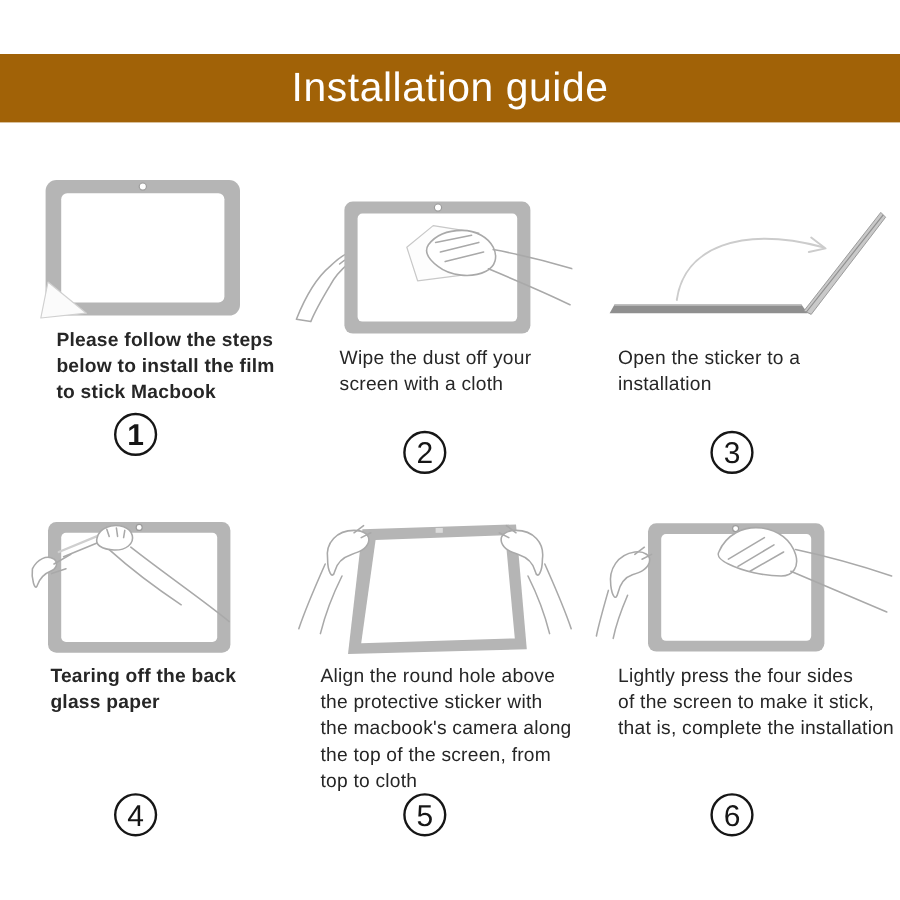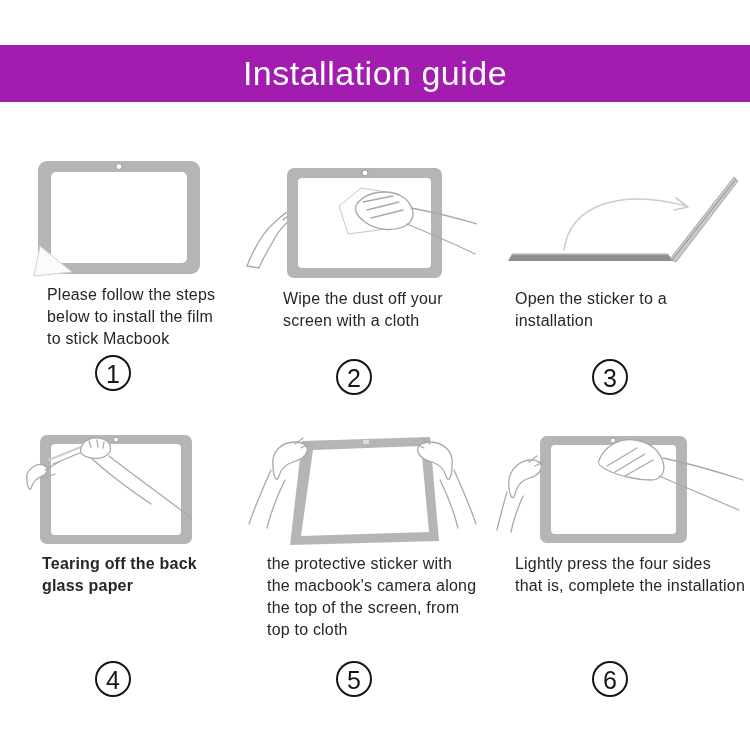--- a/index.html
+++ b/index.html
@@ -40,25 +40,25 @@
   .flap-shadow{fill:#dedede;}
   .strip{fill:none;stroke:#cfcfcf;stroke-width:2;stroke-linecap:round;}
   .base{fill:#8f8f8f;}
   .lid{fill:#c9c9c9;stroke:#989898;stroke-width:0.8;}
 </style>
 </head>
 <body>
 
 <div class="page">
 
-  <div class="banner" style="background: #a21caf; color: rgb(255, 255, 255);">
+  <div class="banner" style="background: #a16207; color: rgb(255, 255, 255);">
     <span>Installation guide</span>
   </div>
 
-  <div class="step" style="left:30px;top:158px;width:212px;">
+  <div class="step" style="left:30px;top:147px;width:212px;font-weight:bold;">
     <svg class="illu" width="212" height="120" viewBox="0 0 212 120">
       <rect class="fr" x="8" y="3" width="162" height="113" rx="9"></rect>
       <rect class="sc" x="21" y="14" width="136" height="91" rx="5"></rect>
       <circle class="cam" cx="89" cy="8.5" r="3"></circle>
       <g>
         <path class="flap-shadow" d="M12,90 L38,111 L16,112 Z"></path>
         <path class="flap" d="M10,88 L42,114 L4,118 Z"></path>
       </g>
     </svg>
     <div class="caption" style="padding-left:17px;">
@@ -144,20 +144,21 @@
         <path class="ln" d="M50,12 L58,6 M56,16 L64,12"></path>
         <path class="ln" d="M26,38 C18,56 10,74 4,92 M40,48 C32,64 26,80 22,96"></path>
       </g>
       <g>
         <path class="hand" d="M207,34 C209,20 199,10 185,10 C177,10 171,14 173,20 C175,26 181,28 187,30 C193,32 199,36 201,44 C203,52 207,44 207,34 Z"></path>
         <path class="ln" d="M185,12 L177,6 M179,16 L171,12"></path>
         <path class="ln" d="M209,38 C217,56 225,74 231,92 M195,48 C203,64 209,80 213,96"></path>
       </g>
     </svg>
     <div class="caption" style="padding-left:22px;">
+      <div class="cap-line">Align the round hole above</div>
       <div class="cap-line">the protective sticker with</div>
       <div class="cap-line">the macbook's camera along</div>
       <div class="cap-line">the top of the screen, from</div>
       <div class="cap-line">top to cloth</div>
     </div>
     <div class="badge" style="left:91px;top:229px;">5</div>
   </div>
 
   <div class="step" style="left:495px;top:432px;width:255px;">
     <svg class="illu" width="255" height="115" viewBox="0 0 255 115">
@@ -170,18 +171,19 @@
         <path class="ln" d="M12,60 C8,74 4,88 2,98 M28,64 C22,78 18,90 16,100"></path>
       </g>
       <g>
         <path class="hand" d="M104,28 C110,14 124,6 140,8 C154,10 164,18 168,30 C171,40 166,48 156,48 C142,48 124,44 112,38 C106,35 102,32 104,28 Z"></path>
         <path class="ln" d="M112,34 L142,16 M120,40 L150,22 M130,44 L158,28"></path>
         <path class="ln" d="M168,26 C196,32 224,40 248,48 M164,44 C192,56 220,68 244,78"></path>
       </g>
     </svg>
     <div class="caption" style="padding-left:20px;">
       <div class="cap-line">Lightly press the four sides</div>
+      <div class="cap-line">of the screen to make it stick,</div>
       <div class="cap-line">that is, complete the installation</div>
     </div>
     <div class="badge" style="left:97px;top:229px;">6</div>
   </div>
 
 </div>
 
 </body></html>

